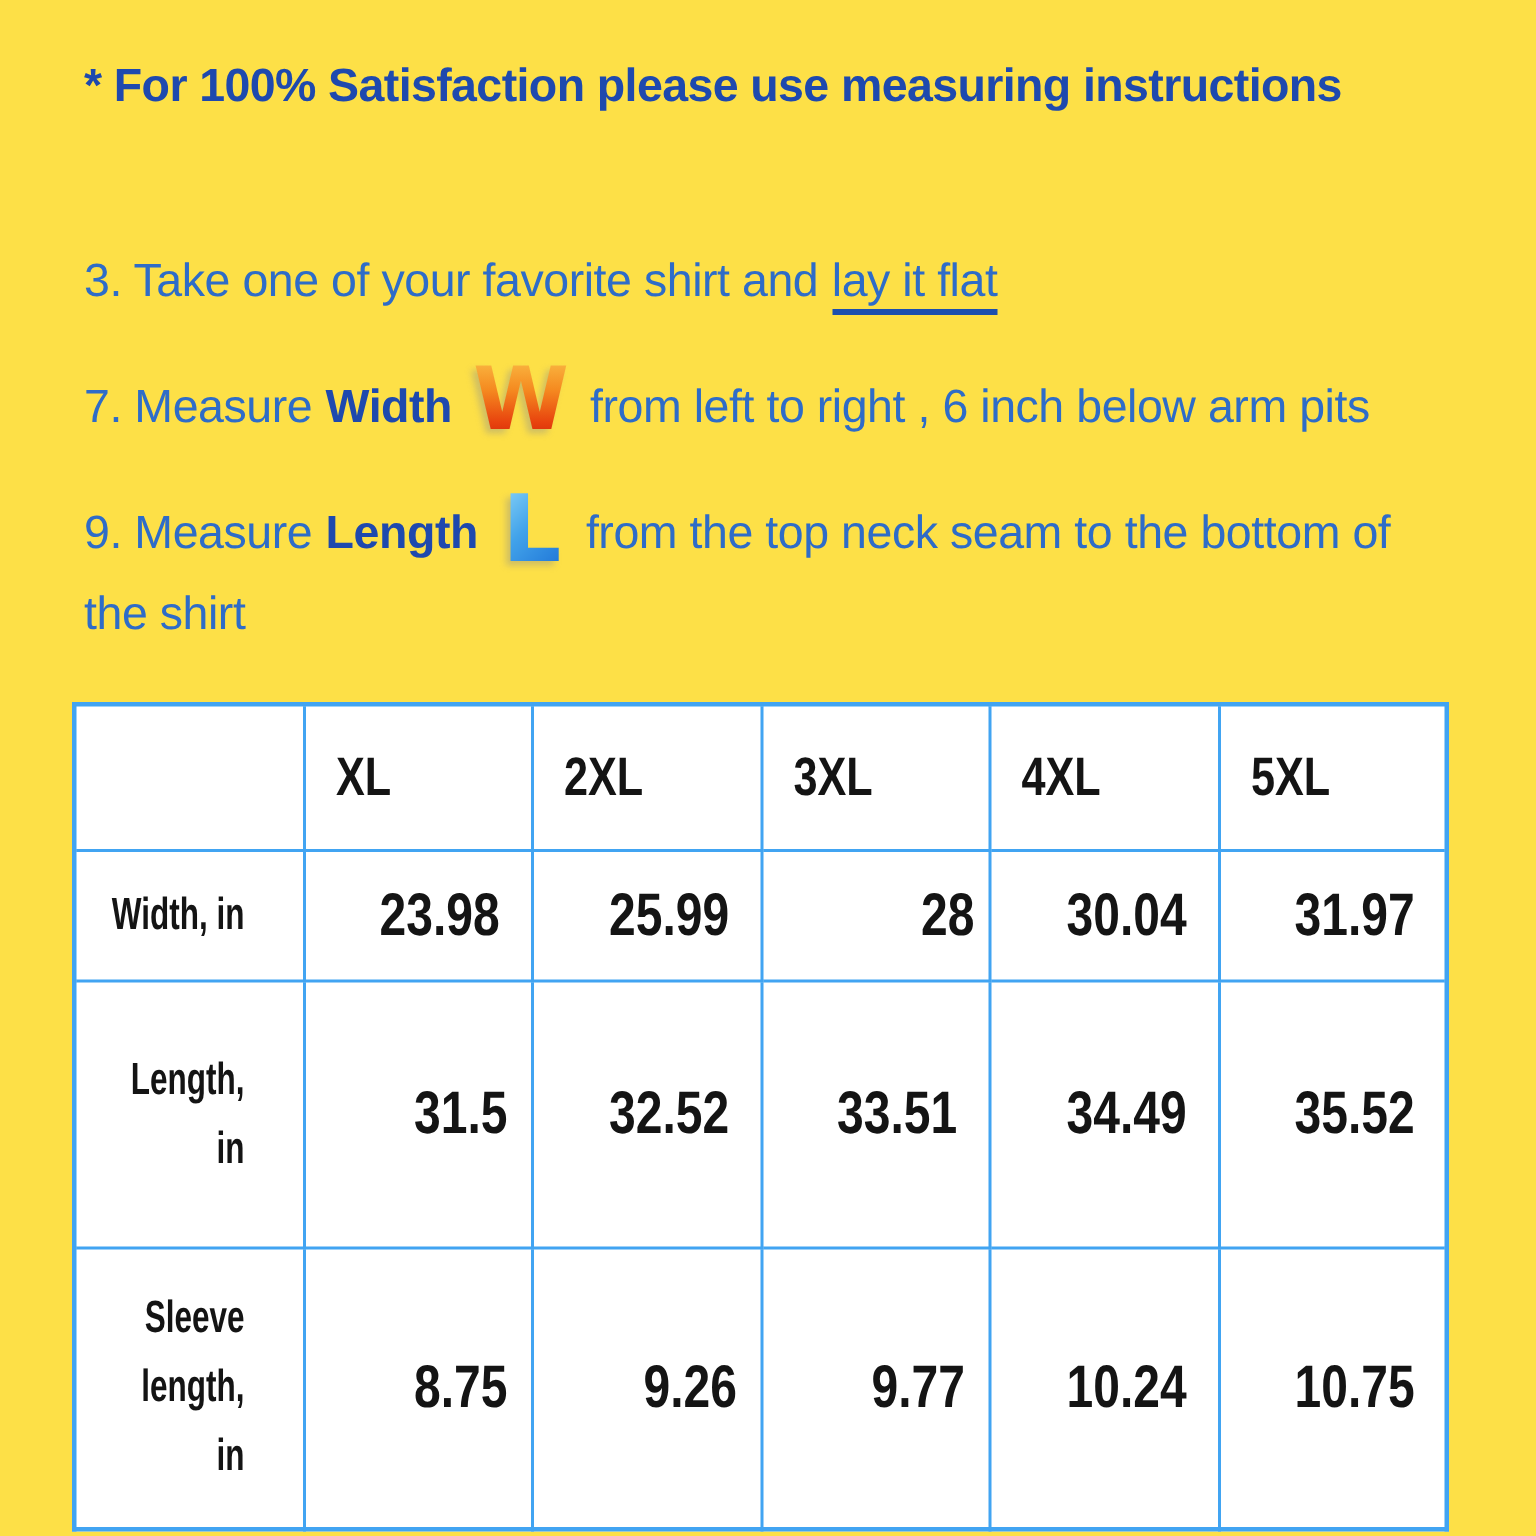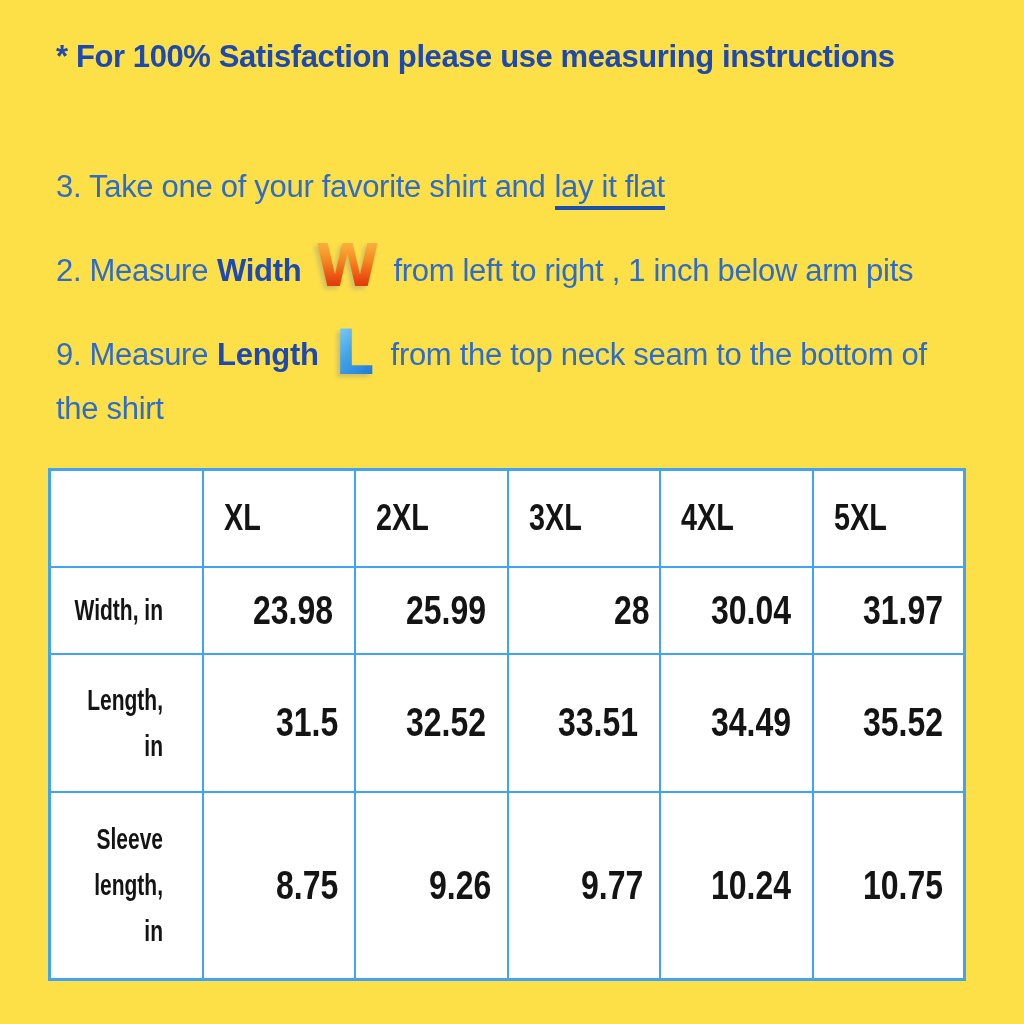--- a/index.html
+++ b/index.html
@@ -86,21 +86,21 @@
     border:2px solid var(--table-border-blue);
     vertical-align:middle;
     text-align:left;
     color:var(--table-text);
     font-weight:bold;
     overflow:visible;
   }
   .size-table{border:3px solid var(--table-border-blue);}
   .row-head{height:97px;}
   .row-width{height:87px;}
-  .row-length{height:138px;margin-top:16px;}
+  .row-length{height:178px;margin-top:16px;}
   .row-sleeve{height:188px;}
   .size-table th{font-size:36px;padding-left:20px;}
   .size-table td{font-size:40px;padding-left:19px;text-align:right;}
   .size-table td.label-cell{font-size:30px;}
   .t{
     display:inline-block;
     transform:scaleX(0.80);
     transform-origin:left center;
     white-space:nowrap;
   }
@@ -116,21 +116,21 @@
 <body>
 
 <div class="page">
 
   <div class="heading">
     <div>* For 100% Satisfaction please use measuring instructions</div>
   </div>
 
   <p class="step step1"><span>3. Take one of your favorite shirt and</span><span class="underlined">lay it flat</span></p>
 
-  <p class="step step2"><span>2. Measure</span><span class="kw">Width</span><span class="letter-icon w-icon"><span class="glyph w-glyph">W</span></span><span>from left to right , 1 inch below arm pits</span></p>
+  <p class="step step2"><span>7. Measure</span><span class="kw">Width</span><span class="letter-icon w-icon"><span class="glyph w-glyph">W</span></span><span>from left to right , 6 inch below arm pits</span></p>
 
   <p class="step step3"><span>9. Measure</span><span class="kw">Length</span><span class="letter-icon l-icon"><span class="glyph l-glyph">L</span></span><span>from the top neck seam to the bottom of</span><br><span>the shirt</span></p>
 
   <table class="size-table">
     <colgroup>
       <col style="width:153px">
         <col style="width:152px">
         <col style="width:153px">
       <col style="width:152px">
         <col style="width:153px">

